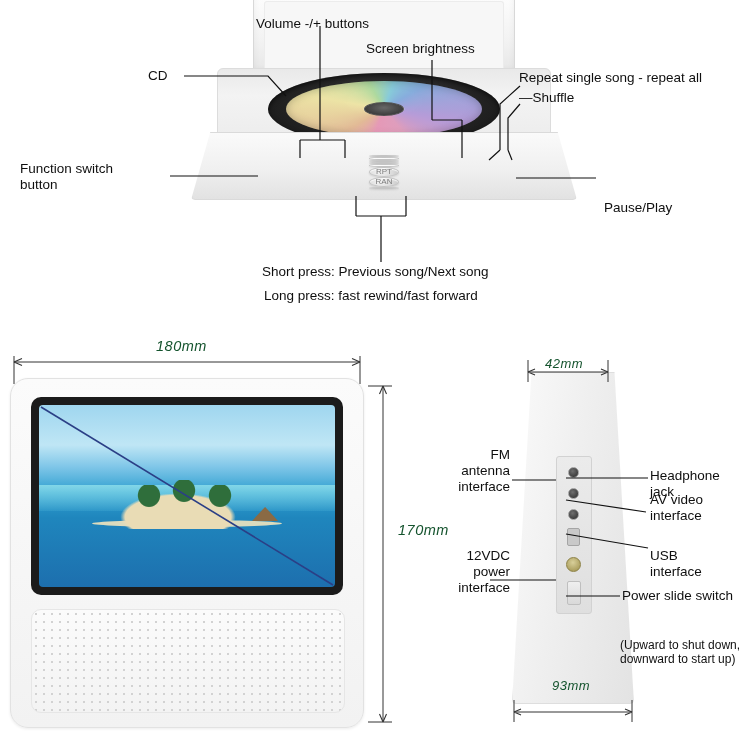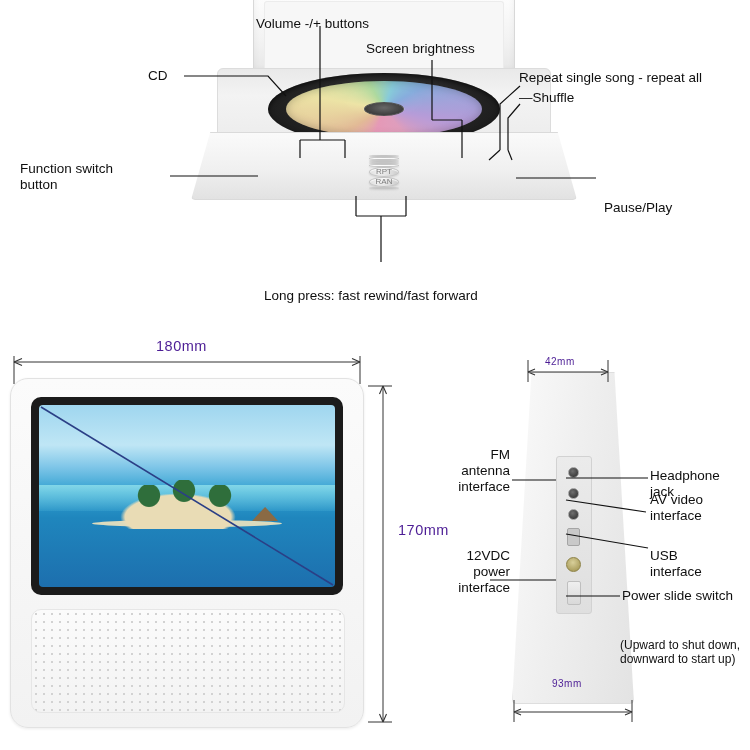--- a/index.html
+++ b/index.html
@@ -259,23 +259,24 @@
     background: linear-gradient(180deg,#efefef,#d9d9d9);
     border: 1px solid #bfbfbf;
     border-radius: 2px;
   }
 
   
   .dim-text {
     position: absolute;
     font-size: 14.5px;
     letter-spacing: .5px;
-    color: #4c1d95;
-  }
-  .dim-text.sm { font-size: 10px; }
+    color: #14532d;
+    font-style: italic;
+  }
+  .dim-text.sm { font-size: 13px; }
   svg.overlay {
     position: absolute;
     left: 0; top: 0;
     width: 750px; height: 750px;
     pointer-events: none;
   }
 </style>
 </head>
 <body>
 
@@ -390,20 +391,21 @@
 
   <div class="lbl" style="left:519px; top:70px; width:226px;">Repeat single song - repeat all</div>
 
   <div class="lbl" style="left:519px; top:90px;">—Shuffle</div>
 
   <div class="lbl" style="left:20px; top:161px;">Function switch
 button</div>
 
   <div class="lbl" style="left:604px; top:170px;margin-top:30px;">Pause/Play</div>
 
+  <div class="lbl" style="left:262px; top:264px;">Short press: Previous song/Next song</div>
 
   <div class="lbl" style="left:264px; top:288px;">Long press: fast rewind/fast forward</div>
 
   <div class="dim-text" style="left:156px; top:338px;">180mm</div>
 
   <div class="dim-text" style="left:398px; top:522px;">170mm</div>
 
   <div class="dim-text sm" style="left:545px; top:356px;">42mm</div>
 
   <div class="dim-text sm" style="left:552px; top:678px;">93mm</div>

